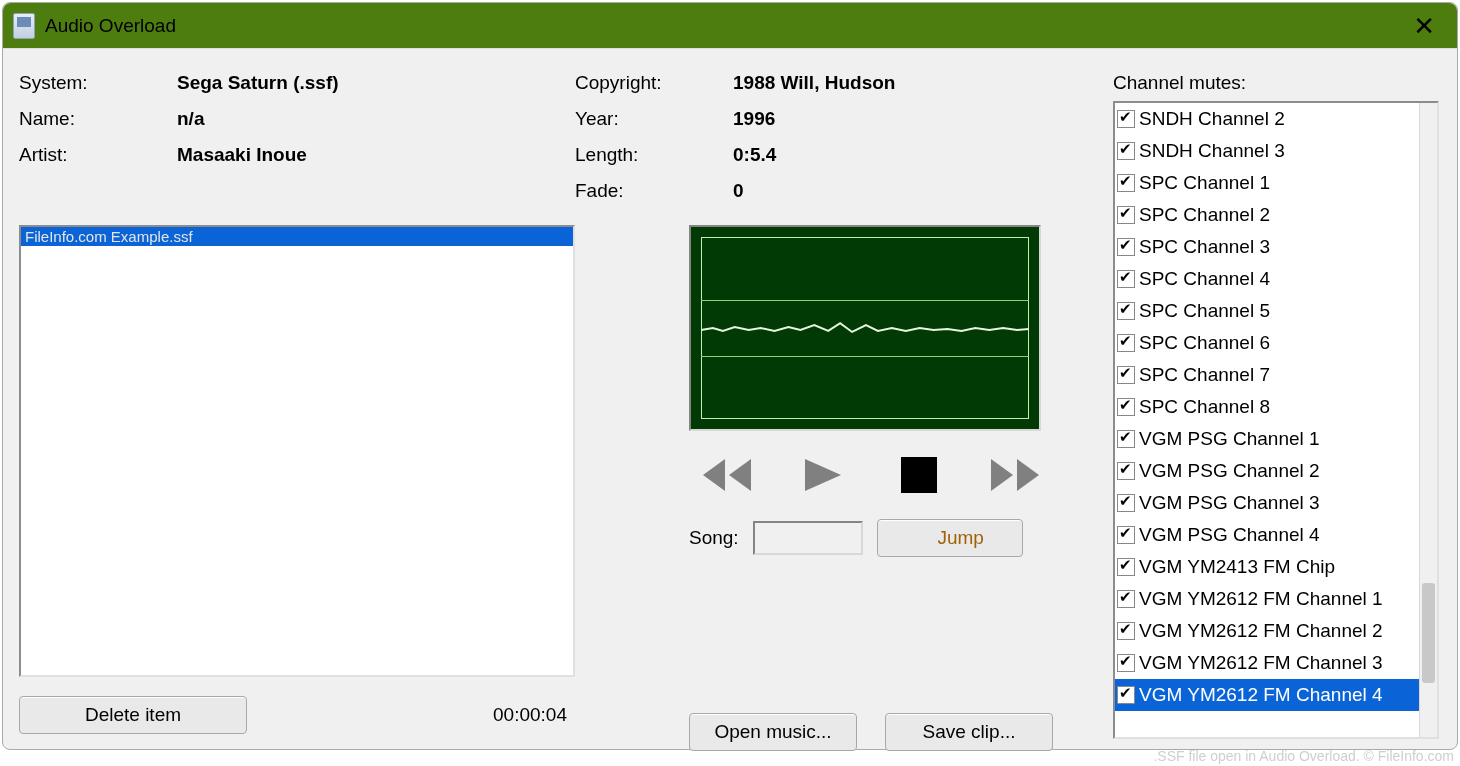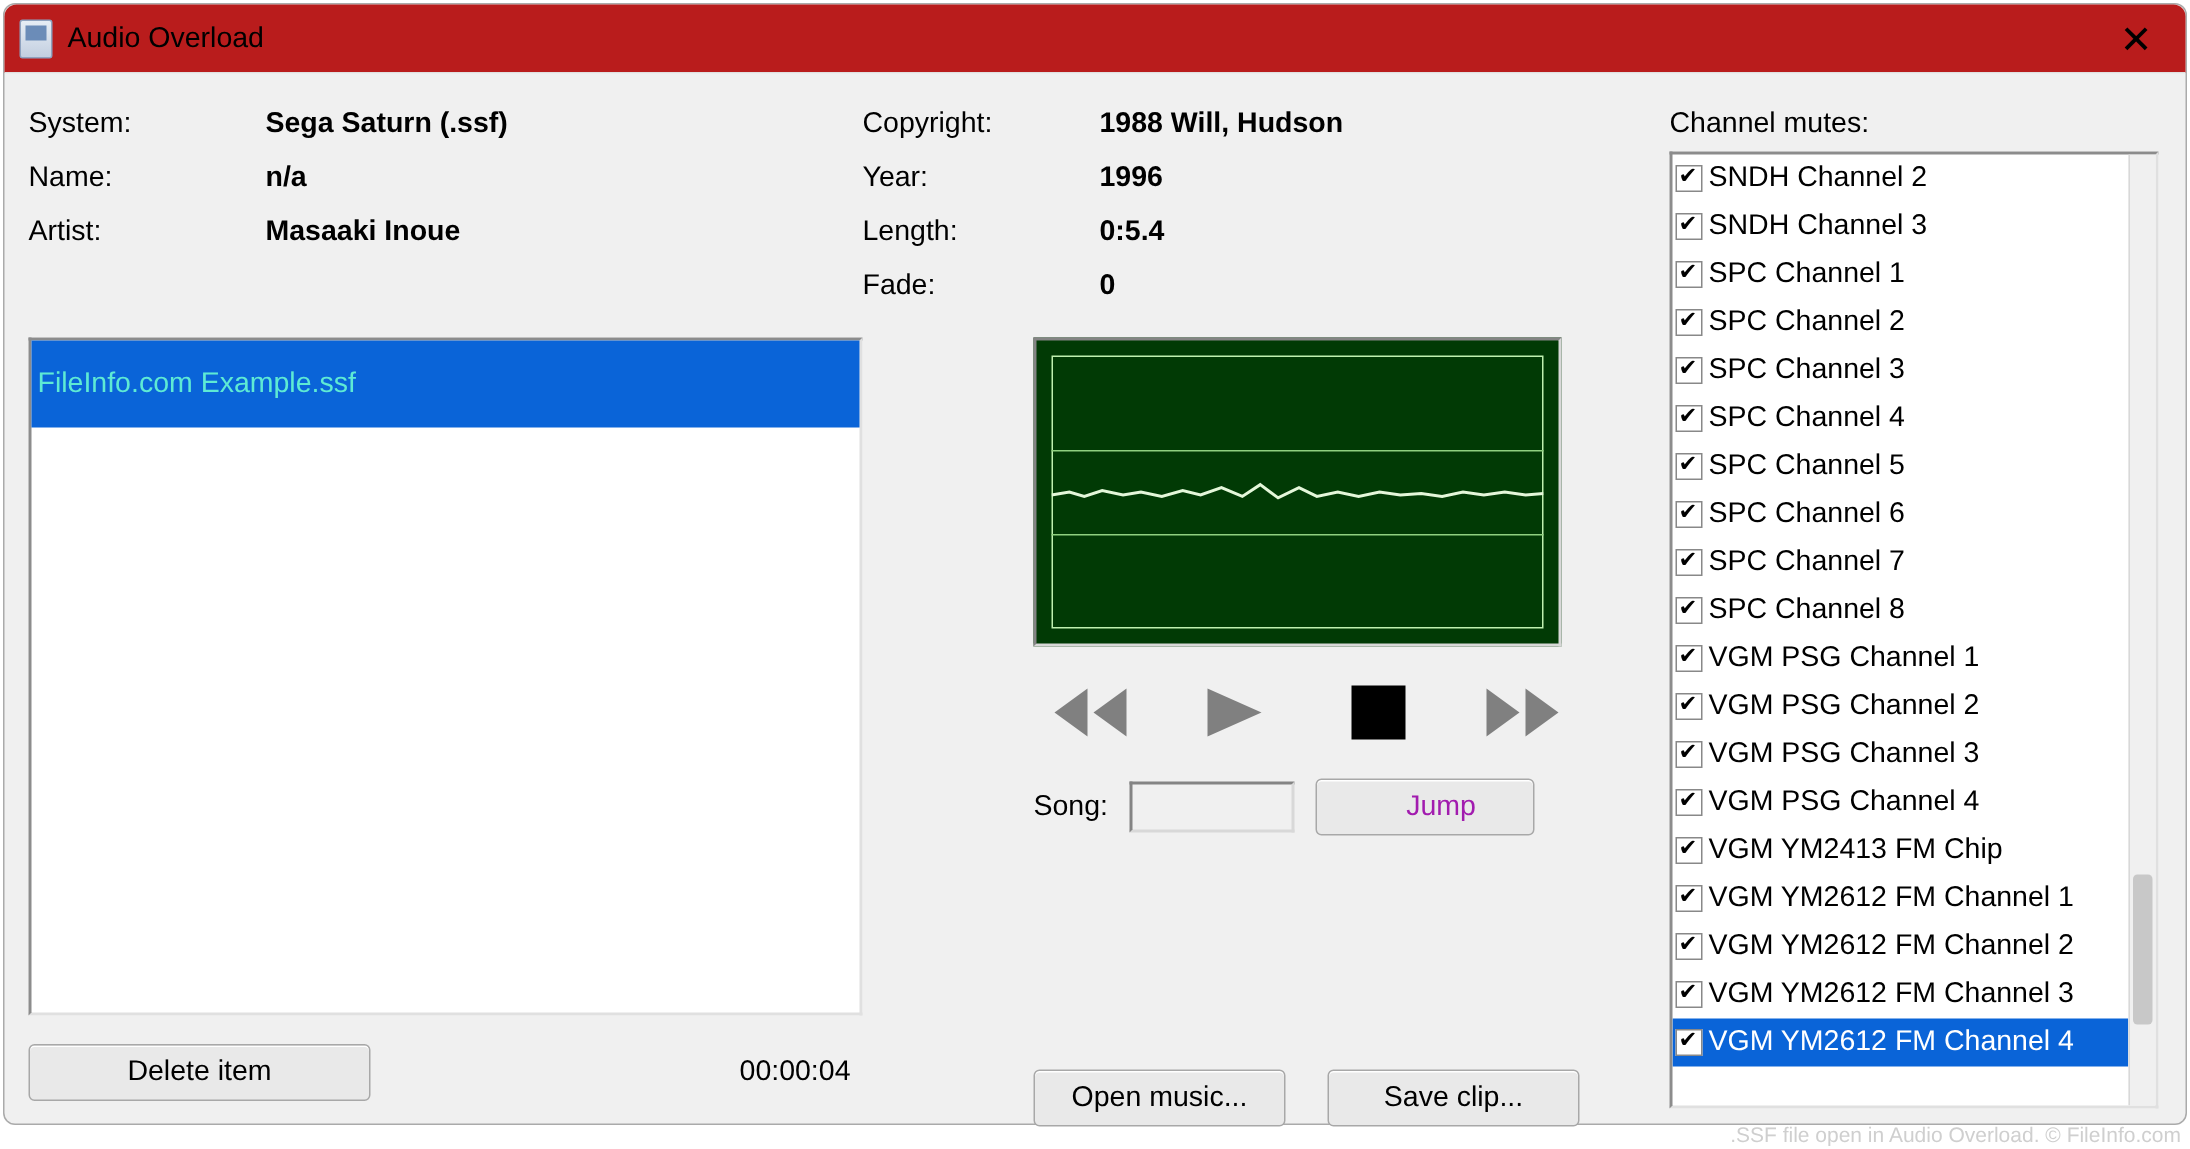--- a/index.html
+++ b/index.html
@@ -22,21 +22,21 @@
     background: #f0f0f0;
     display: flex;
     flex-direction: column;
     position: relative;
   }
   .titlebar {
     height: 46px;
     display: flex;
     align-items: center;
     padding: 0 14px 0 10px;
-    background: #b91c1c;
+    background: #4d7c0f;
     border-top-left-radius: 8px;
     border-top-right-radius: 8px;
     border-bottom: 1px solid #e0e0e0;
   }
   .titlebar .icon {
     width: 22px; height: 26px; margin-right: 10px;
     background: linear-gradient(#e6edf5, #c3cfe0);
     border: 1px solid #8ea2bf;
     border-radius: 2px;
     position: relative;
@@ -98,21 +98,21 @@
   }
   
   .playlist{
     grid-column:1; grid-row:2 / span 2; margin-top:16px; margin-left:6px;
     display:flex; flex-direction:column;
   }
   .playlist-box{
     flex:1; border:2px inset #e0e0e0; background:#fff;
   }
   .pl-item{
-    padding:18px 4px; color:#5eead4; background:#0a64d8; font-size:19px;
+    padding:1px 4px; color:#e5e5e5; background:#0a64d8; font-size:15px;
   }
   .pl-bottom{
     height:48px; display:flex; align-items:center; margin-top:14px;
   }
   .btn{
     height:38px; display:inline-flex; align-items:center; justify-content:center;
     background:#e9e9e9; border:1px solid #a8a8a8; border-radius:4px;
     padding:0 22px; font-size:19px; cursor:pointer;
     box-shadow: inset 0 1px 0 #fff;
   }
@@ -138,21 +138,21 @@
     display:flex; gap:24px; align-items:center; justify-content:flex-start;
     padding-left:2px; height:60px;
   }
   .tbtn{
     width:72px; height:50px; display:flex; align-items:center; justify-content:center; cursor:pointer;
   }
   .songrow{ display:flex; align-items:center; gap:14px;}
   .songrow .field{
     width:110px; height:34px; border:2px inset #d8d8d8; background:#f0f0f0;
   }
-  .btn.disabled{ color:#a21caf;padding-left:44px;}
+  .btn.disabled{ color:#a16207;padding-left:44px;}
   .bottom-buttons{
     margin-top:auto; display:flex; gap:28px; height:48px; align-items:center;
     padding-top:33px;
   }
   .credit{
     position:fixed; right:6px; bottom:2px; font-size:14px; color:#cfcfcf;
   }
 </style>
 </head>
 <body>

